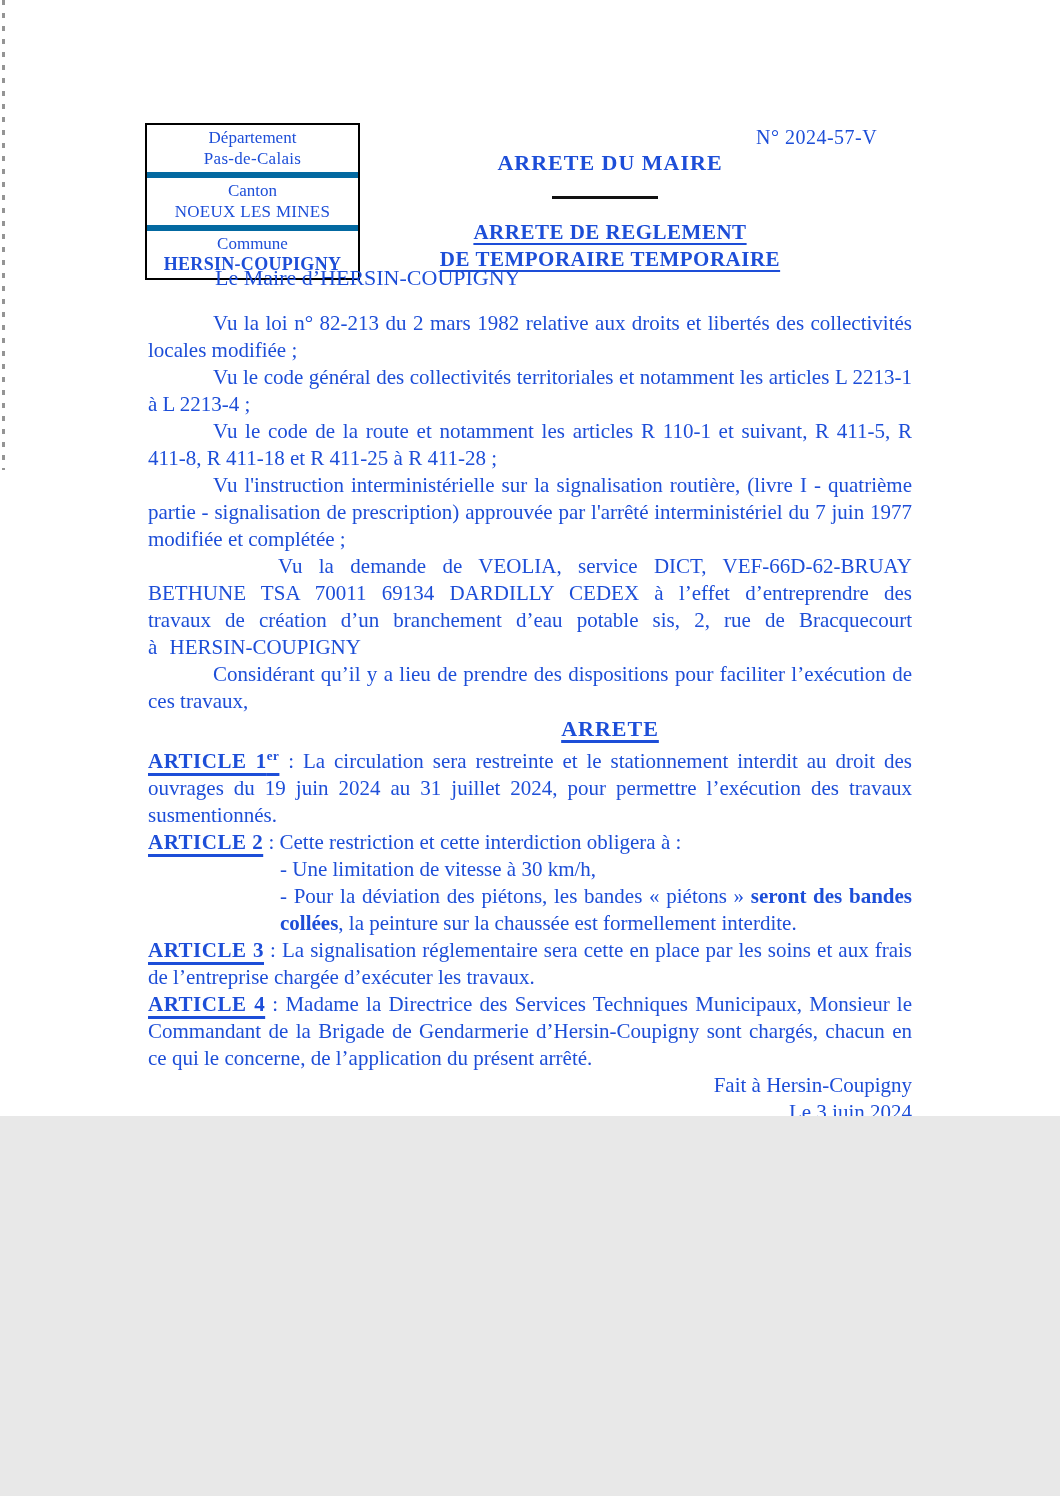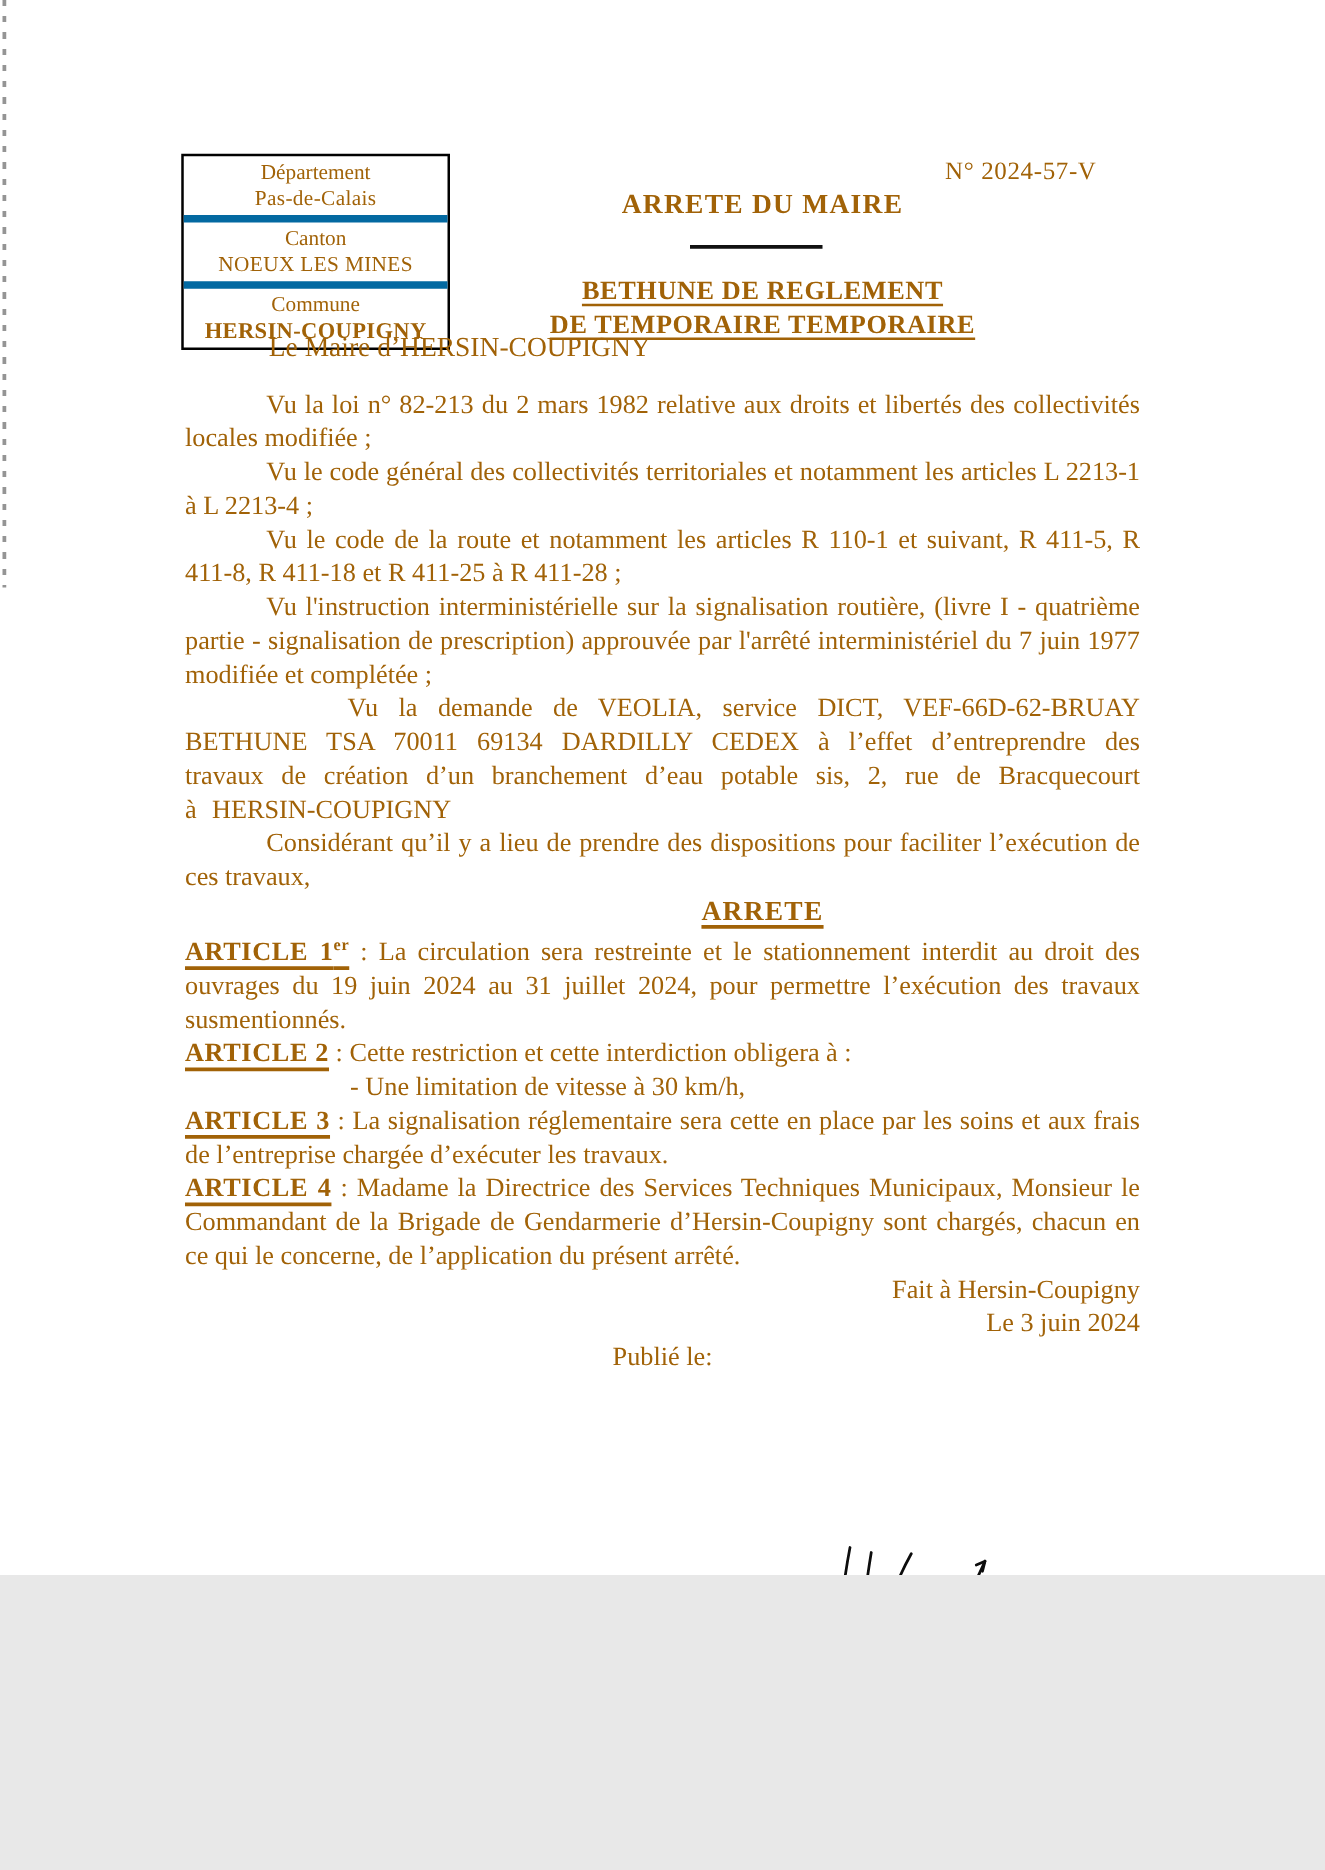--- a/index.html
+++ b/index.html
@@ -1,18 +1,18 @@
 <!DOCTYPE html>
 <html><head>
 <meta charset="utf-8">
 <style>
   html,body { margin:0; padding:0; background:#e8e8e8; }
   .page {
-    position:relative; width:1060px; height:1260px; background:#ffffff;
-    font-family:"Liberation Serif", serif; color:#a16207; overflow:hidden;
+    position:relative; width:1060px; height:1116px; background:#ffffff;
+    font-family:"Liberation Serif", serif; color:#1d4ed8; overflow:hidden;
   }
   
   .scan-artifact {
     position:absolute; left:2px; top:0; width:3px; height:470px;
     background:repeating-linear-gradient(180deg,#2a2a2a 0 5px, transparent 5px 13px);
     opacity:.5;
   }
   
   .info-box {
     position:absolute; left:145px; top:123px; width:211px;
@@ -78,40 +78,41 @@
       <div class="value">HERSIN-COUPIGNY</div>
     </div>
   </div>
 
   <div class="doc-number">N° 2024-57-V</div>
 
   <div class="main-title">ARRETE DU MAIRE</div>
   <div class="title-rule"></div>
 
   <div class="subtitle">
-    <span class="line">BETHUNE DE REGLEMENT</span>
+    <span class="line">ARRETE DE REGLEMENT</span>
     <span class="line">DE TEMPORAIRE TEMPORAIRE</span>
   </div>
 
   <div class="mayor-line">Le Maire d’HERSIN-COUPIGNY</div>
 
   <div class="body">
     <p class="recital">Vu la loi n° 82-213 du 2 mars 1982 relative aux droits et libertés des collectivités locales modifiée ;</p>
     <p class="recital">Vu le code général des collectivités territoriales et notamment les articles L 2213-1 à L 2213-4 ;</p>
     <p class="recital">Vu le code de la route et notamment les articles R 110-1 et suivant, R 411-5, R 411-8, R 411-18 et R 411-25 à R 411-28 ;</p>
     <p class="recital">Vu l'instruction interministérielle sur la signalisation routière, (livre I - quatrième partie - signalisation de prescription) approuvée par l'arrêté interministériel du 7 juin 1977 modifiée et complétée ;</p>
     <p class="recital demande">Vu la demande de VEOLIA, service DICT, VEF-66D-62-BRUAY BETHUNE TSA 70011 69134 DARDILLY CEDEX à l’effet d’entreprendre des travaux de création d’un branchement d’eau potable sis, 2, rue de Bracquecourt à HERSIN-COUPIGNY</p>
     <p class="considering">Considérant qu’il y a lieu de prendre des dispositions pour faciliter l’exécution de ces travaux,</p>
 
     <p class="decree-heading"><span class="u">ARRETE</span></p>
 
     <p class="article a1"><span class="article-label"><span>ARTICLE 1</span><sup>er</sup></span><span> : La circulation sera restreinte et le stationnement interdit au droit des ouvrages du 19 juin 2024 au 31 juillet 2024, pour permettre l’exécution des travaux susmentionnés.</span></p>
 
     <p class="article a2"><span class="article-label">ARTICLE 2</span><span> :  Cette restriction et cette interdiction obligera à :</span></p>
     <p class="item">- Une limitation de vitesse à 30 km/h,</p>
+    <p class="item"><span>- Pour la déviation des piétons, les bandes « piétons » </span><b>seront des bandes collées</b><span>, la peinture sur la chaussée est formellement interdite.</span></p>
 
     <p class="article a3"><span class="article-label">ARTICLE 3</span><span> :  La signalisation réglementaire sera cette en place par les soins et aux frais de l’entreprise chargée d’exécuter les travaux.</span></p>
 
     <p class="article a4"><span class="article-label">ARTICLE 4</span><span> : Madame la Directrice des Services Techniques Municipaux, Monsieur le Commandant de la Brigade de Gendarmerie d’Hersin-Coupigny sont chargés, chacun en ce qui le concerne, de l’application du présent arrêté.</span></p>
 
     <p class="fait"><span>Fait à Hersin-Coupigny</span><br><span>Le 3 juin 2024</span></p>
 
     <p class="publie">Publié le:</p>
   </div>
 

